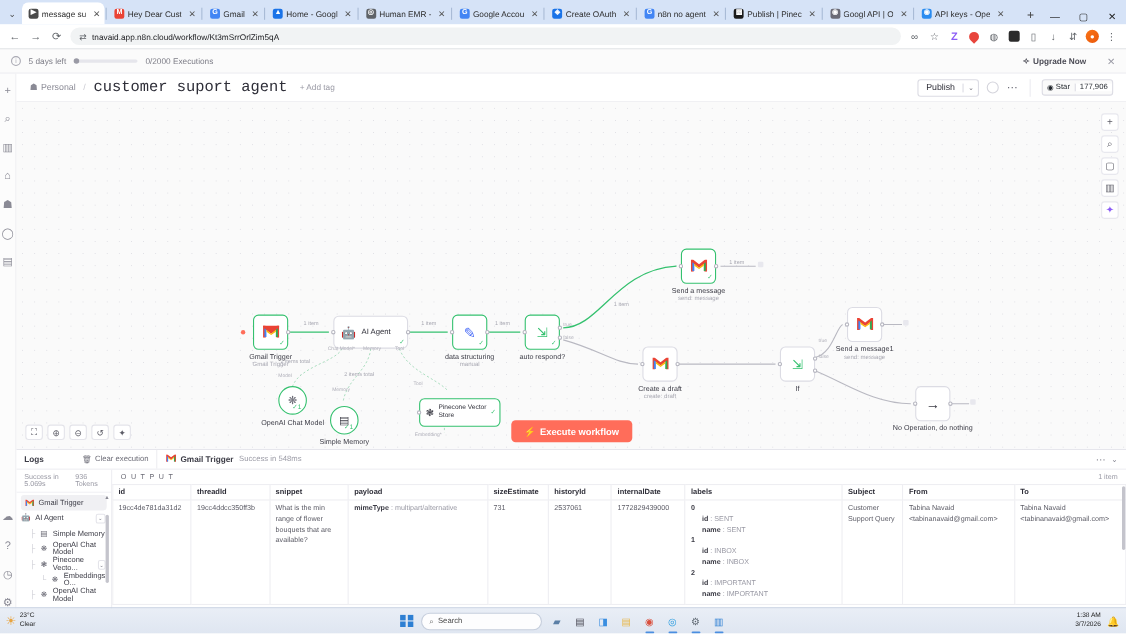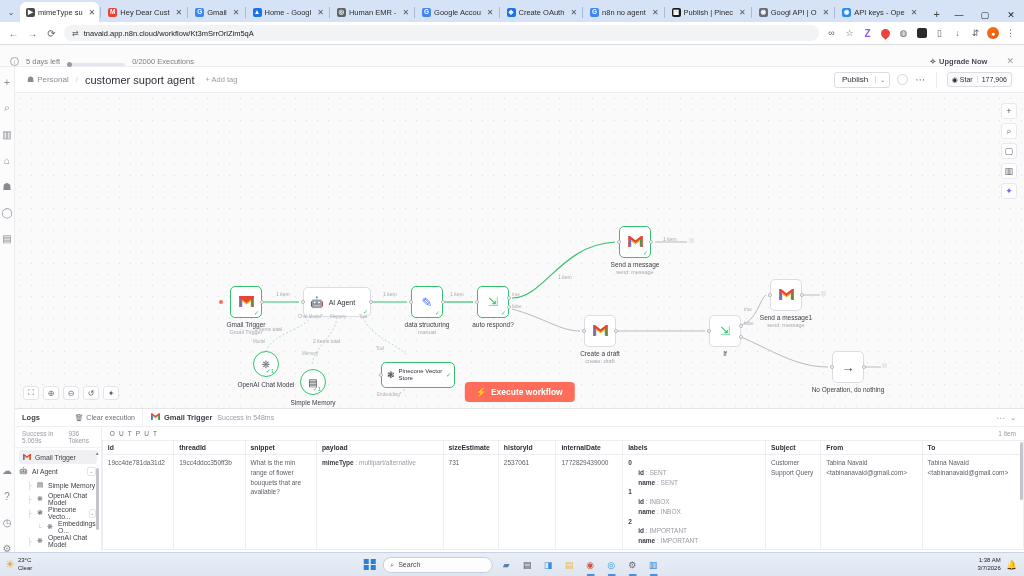--- a/index.html
+++ b/index.html
@@ -62,21 +62,21 @@
   .ext-dark { width: 10px; height: 10px; background: #2b2b2b; border-radius: 2px; }
   .avatar-ico {
     width: 12px; height: 12px; border-radius: 50%;
     background: linear-gradient(135deg,#f97316,#ea580c); color: #fff;
     font-size: 7px; display: flex; align-items: center; justify-content: center;
   }
 
   
   .n8n-banner {
     height: 22px; background: #fbfbfb; border-bottom: 1px solid #ececf1;
-    display: flex; align-items: flex-end; padding: 0 10px; gap: 7px; font-size: 7.5px; color: #7d7d87;
+    display: flex; align-items: center; padding: 0 10px; gap: 7px; font-size: 7.5px; color: #7d7d87;
   }
   .banner-info {
     width: 9px; height: 9px; border: 1px solid #a9a9b3; border-radius: 50%;
     font-size: 6px; display: flex; align-items: center; justify-content: center; color: #a9a9b3;
   }
   .banner-bar { width: 58px; height: 3px; background: #e6e6ec; border-radius: 2px; position: relative; }
   .banner-bar::before {
     content:''; position: absolute; left: 0; top: -1px; width: 5px; height: 5px;
     background: #9a9aa5; border-radius: 50%;
   }
@@ -101,21 +101,21 @@
 
   .editor-col { flex: 1 1 auto; display: flex; flex-direction: column; min-width: 0; }
 
   
   .wf-header {
     height: 26px; background: #fff; border-bottom: 1px solid #ededf1;
     display: flex; align-items: center; padding: 0 12px; gap: 7px;
   }
   .crumb-personal { font-size: 8px; color: #8a8a95; display: flex; align-items: center; gap: 3px; }
   .crumb-sep { color: #c9c9d1; font-size: 8px; }
-  .crumb-name { font-size: 11px; color: #2e2e38; }
+  .crumb-name { font-size: 14px; color: #2e2e38; font-family: Liberation Mono, monospace; }
   .add-tag { font-size: 7.5px; color: #9a9aa5; margin-left: 4px; }
   .hdr-right { margin-left: auto; display: flex; align-items: center; gap: 7px; padding-left: 12px; }
   .publish-btn {
     height: 16px; border: 1px solid #dcdce4; border-radius: 3px; background: #fff;
     display: flex; align-items: center; font-size: 8px; color: #2e2e38; overflow: hidden;
   }
   .publish-btn .pl { padding: 0 7px; }
   .publish-btn .pc { padding: 0 4px; border-left: 1px solid #dcdce4; font-size: 6px; color: #6b6b76; }
   .hdr-circle { width: 11px; height: 11px; border: 1px solid #d4d4dc; border-radius: 50%; }
   .hdr-dots { font-size: 10px; color: #6b6b76; letter-spacing: 0.5px; }
@@ -287,21 +287,21 @@
   .tb-bell { font-size: 9px; color: #3a3a3a; }
 </style>
 </head>
 <body>
 
 <div class="browser-tabstrip">
   <div class="tab-menu-btn">⌄</div>
   <div class="tabs-wrap" id="tabs-wrap">
       <div class="btab active">
         <span class="fav" style="background: rgb(74, 74, 74);">▶</span>
-        <span class="tlabel">mimeType su</span>
+        <span class="tlabel">message su</span>
         <span class="tclose">✕</span>
       </div>
       <div class="tab-sep"></div>
       <div class="btab">
         <span class="fav" style="background: rgb(234, 67, 53);">M</span>
         <span class="tlabel">Hey Dear Cust</span>
         <span class="tclose">✕</span>
       </div>
       <div class="tab-sep"></div>
       <div class="btab">

